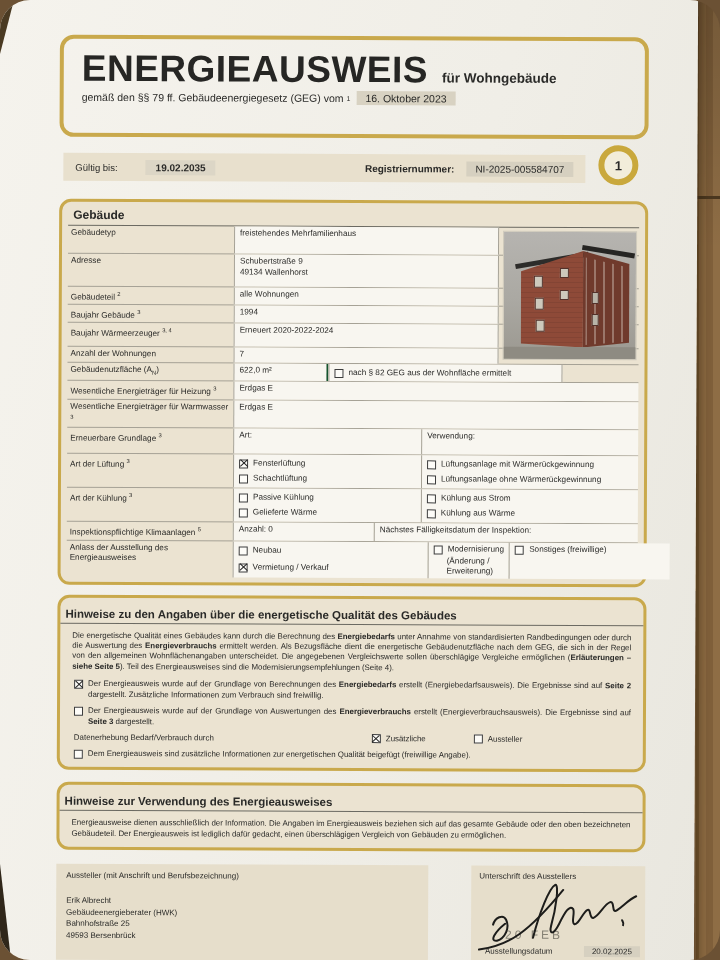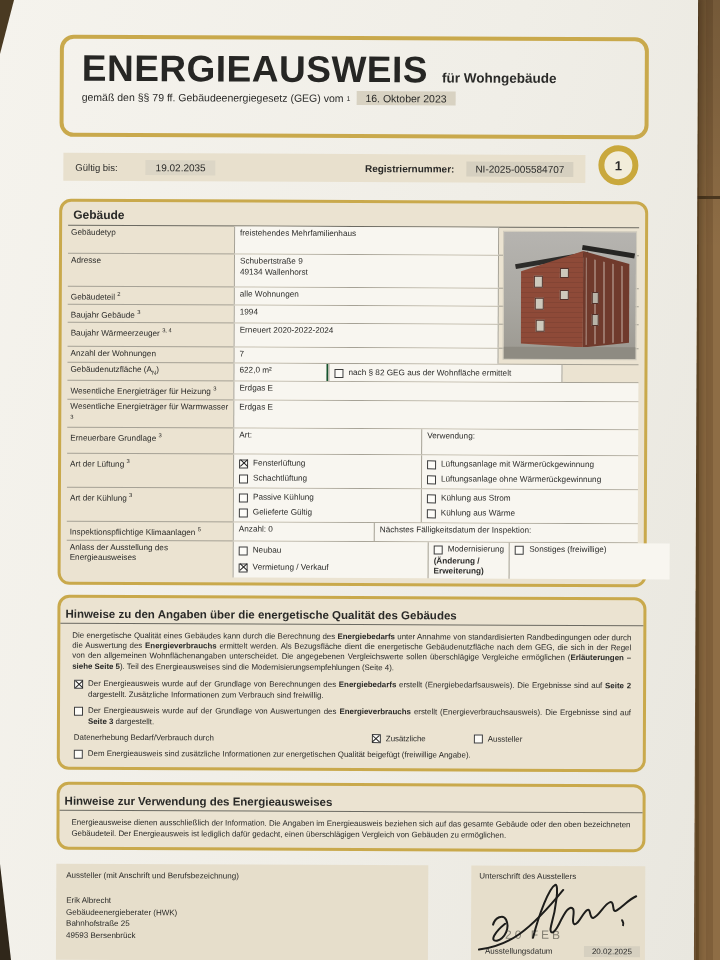--- a/index.html
+++ b/index.html
@@ -1,21 +1,21 @@
 <!DOCTYPE html>
 <html><head>
 <meta charset="utf-8">
 <style>
   html,body{margin:0;padding:0;background:#6b5134;}
   .scene{position:relative;width:720px;height:960px;overflow:hidden;
     font-family:"Liberation Sans",sans-serif;color:#2a2a28;
     background:
       linear-gradient(180deg, rgba(0,0,0,.18), rgba(0,0,0,0) 26%),
       repeating-linear-gradient(90deg,#75572f 0 3px,#8a6941 3px 10px,#7f5f3a 10px 17px,#8e6d45 17px 24px),
-      #85643e;}
+      #85643e; border-radius: 30px;}
   .wood-seam{position:absolute;right:0;top:196px;width:30px;height:3px;background:#4a371f;z-index:0;}
   .paper{position:absolute;left:-2px;top:-8px;width:698px;height:980px;z-index:1;
     background:linear-gradient(105deg,#f5f3ed 0%,#f0eee7 55%,#e9e7df 100%);
     box-shadow:4px 0 10px rgba(40,25,8,.45);
     transform:rotate(.25deg);transform-origin:50% 50%;}
   .wedge-tl{position:absolute;left:0;top:0;width:14px;height:54px;z-index:3;
     background:#4a3a22;clip-path:polygon(0 0,100% 0,0 100%);}
   .wedge-bl{position:absolute;left:0;bottom:0;width:11px;height:96px;z-index:3;
     background:#30271a;clip-path:polygon(0 0,0 100%,100% 100%);}
   .content{padding:44px 49px 0 60px;}
@@ -24,21 +24,21 @@
   .hdr-line1{display:flex;align-items:baseline;}
   .doc-title{font-size:37px;font-weight:bold;letter-spacing:.5px;color:#262624;line-height:40px;}
   .doc-sub{font-size:13.5px;font-weight:bold;margin-left:14px;}
   .hdr-line2{font-size:10.5px;margin-top:1px;display:flex;align-items:center;}
   .hdr-line2 sup{font-size:7px;margin:0 6px 0 3px;}
   .patch{background:#d8d2c2;padding:1px 9px;}
   
   .meta-row{position:relative;height:32px;margin:0 2px 14px 4px;}
   .meta-strip{width:522px;height:28px;background:#e8e0cd;display:flex;align-items:center;padding:0 12px;box-sizing:border-box;}
   .meta-valid-label{font-size:9.5px;}
-  .meta-valid-date{font-size:10px;font-weight:normal;margin-left:28px;background:#dcd6c6;padding:2px 10px;}
+  .meta-valid-date{font-size:10px;font-weight:bold;margin-left:28px;background:#dcd6c6;padding:2px 10px;}
   .meta-reg-label{font-size:10px;font-weight:bold;margin-left:auto;}
   .meta-reg-value{font-size:10px;background:#d6d0c0;padding:2px 9px;margin-left:12px;}
   .page-badge{position:absolute;right:8px;top:-10px;width:28px;height:28px;border:6px solid #c9a83c;border-radius:50%;
     background:#f2edda;display:flex;align-items:center;justify-content:center;font-size:13px;font-weight:bold;}
   
   .gbox{border:3.5px solid #c9a94c;border-radius:12px;background:#ebe3d1;position:relative;}
   .sec-title{font-size:12px;font-weight:bold;padding:3px 5px 3px;border-bottom:1.5px solid #6b6a62;}
   
   .geb{padding:3px 6px 5px;margin-bottom:10px;}
   .trow{display:flex;border-bottom:1px solid #a6a296;font-size:8.2px;line-height:10.5px;align-items:stretch;}
@@ -48,21 +48,21 @@
   .cut{border-right:1px solid #a6a296;margin-right:140px;}
   .r1{min-height:27px}.r2{min-height:32px}.r3{min-height:15px}.r4{min-height:15px}.r5{min-height:23px}
   .r6{min-height:15px}.r7{min-height:17px}.r8{min-height:15px}.r9{min-height:15px}.r10{min-height:25px}
   .r11{min-height:33px}.r12{min-height:33px}.r13{min-height:15px}.r14{min-height:34px}
   .val-small{flex:none;width:82px;border-right:2px solid #14532d;}
   .cb-cell{display:flex;align-items:center;gap:5px;border-right:1px solid #a6a296;margin-right:76px;}
   .half{flex:1;}
   .half2{flex:none;width:206px;}
   .optcol{display:flex;flex-direction:column;justify-content:space-around;padding-top:1px;padding-bottom:1px;}
   .optline{display:flex;align-items:center;gap:5px;min-height:13px;}
-  .subline{font-weight:bold;}
+  .subline{margin-left:13px;}
   .c1{flex:none;width:184px;}
   .c3{flex:none;width:150px;}
   .anz-cell{flex:none;width:130px;}
   
   .cb{width:7px;height:7px;border:1px solid #3c3c3c;display:inline-block;position:relative;flex:none;background:#fdfcf8;}
   .cb.on::before,.cb.on::after{content:"";position:absolute;left:-1.5px;top:2.6px;width:10px;height:1.3px;background:#222;}
   .cb.on::before{transform:rotate(43deg);} .cb.on::after{transform:rotate(-43deg);}
   
   .photo{position:absolute;top:27px;right:8px;width:132px;height:127px;border:1px solid #cfcabc;overflow:hidden;
     background:linear-gradient(180deg,#b6b4b0 0%,#aaa8a2 55%,#9b9890 100%);}
@@ -220,21 +220,21 @@
         </div>
         <div class="trow r12">
           <div class="tlabel"><span>Art der Kühlung</span> <sup>3</sup></div>
           <div class="tval half optcol">
             <div class="optline">
                 <span class="cb"></span>
                 <span>Passive Kühlung</span>
               </div>
             <div class="optline">
                 <span class="cb"></span>
-                <span>Gelieferte Gültig</span>
+                <span>Gelieferte Wärme</span>
               </div>
           </div>
           <div class="tval half2 optcol">
             <div class="optline">
                 <span class="cb"></span>
                 <span>Kühlung aus Strom</span>
               </div>
             <div class="optline">
                 <span class="cb"></span>
                 <span>Kühlung aus Wärme</span>

